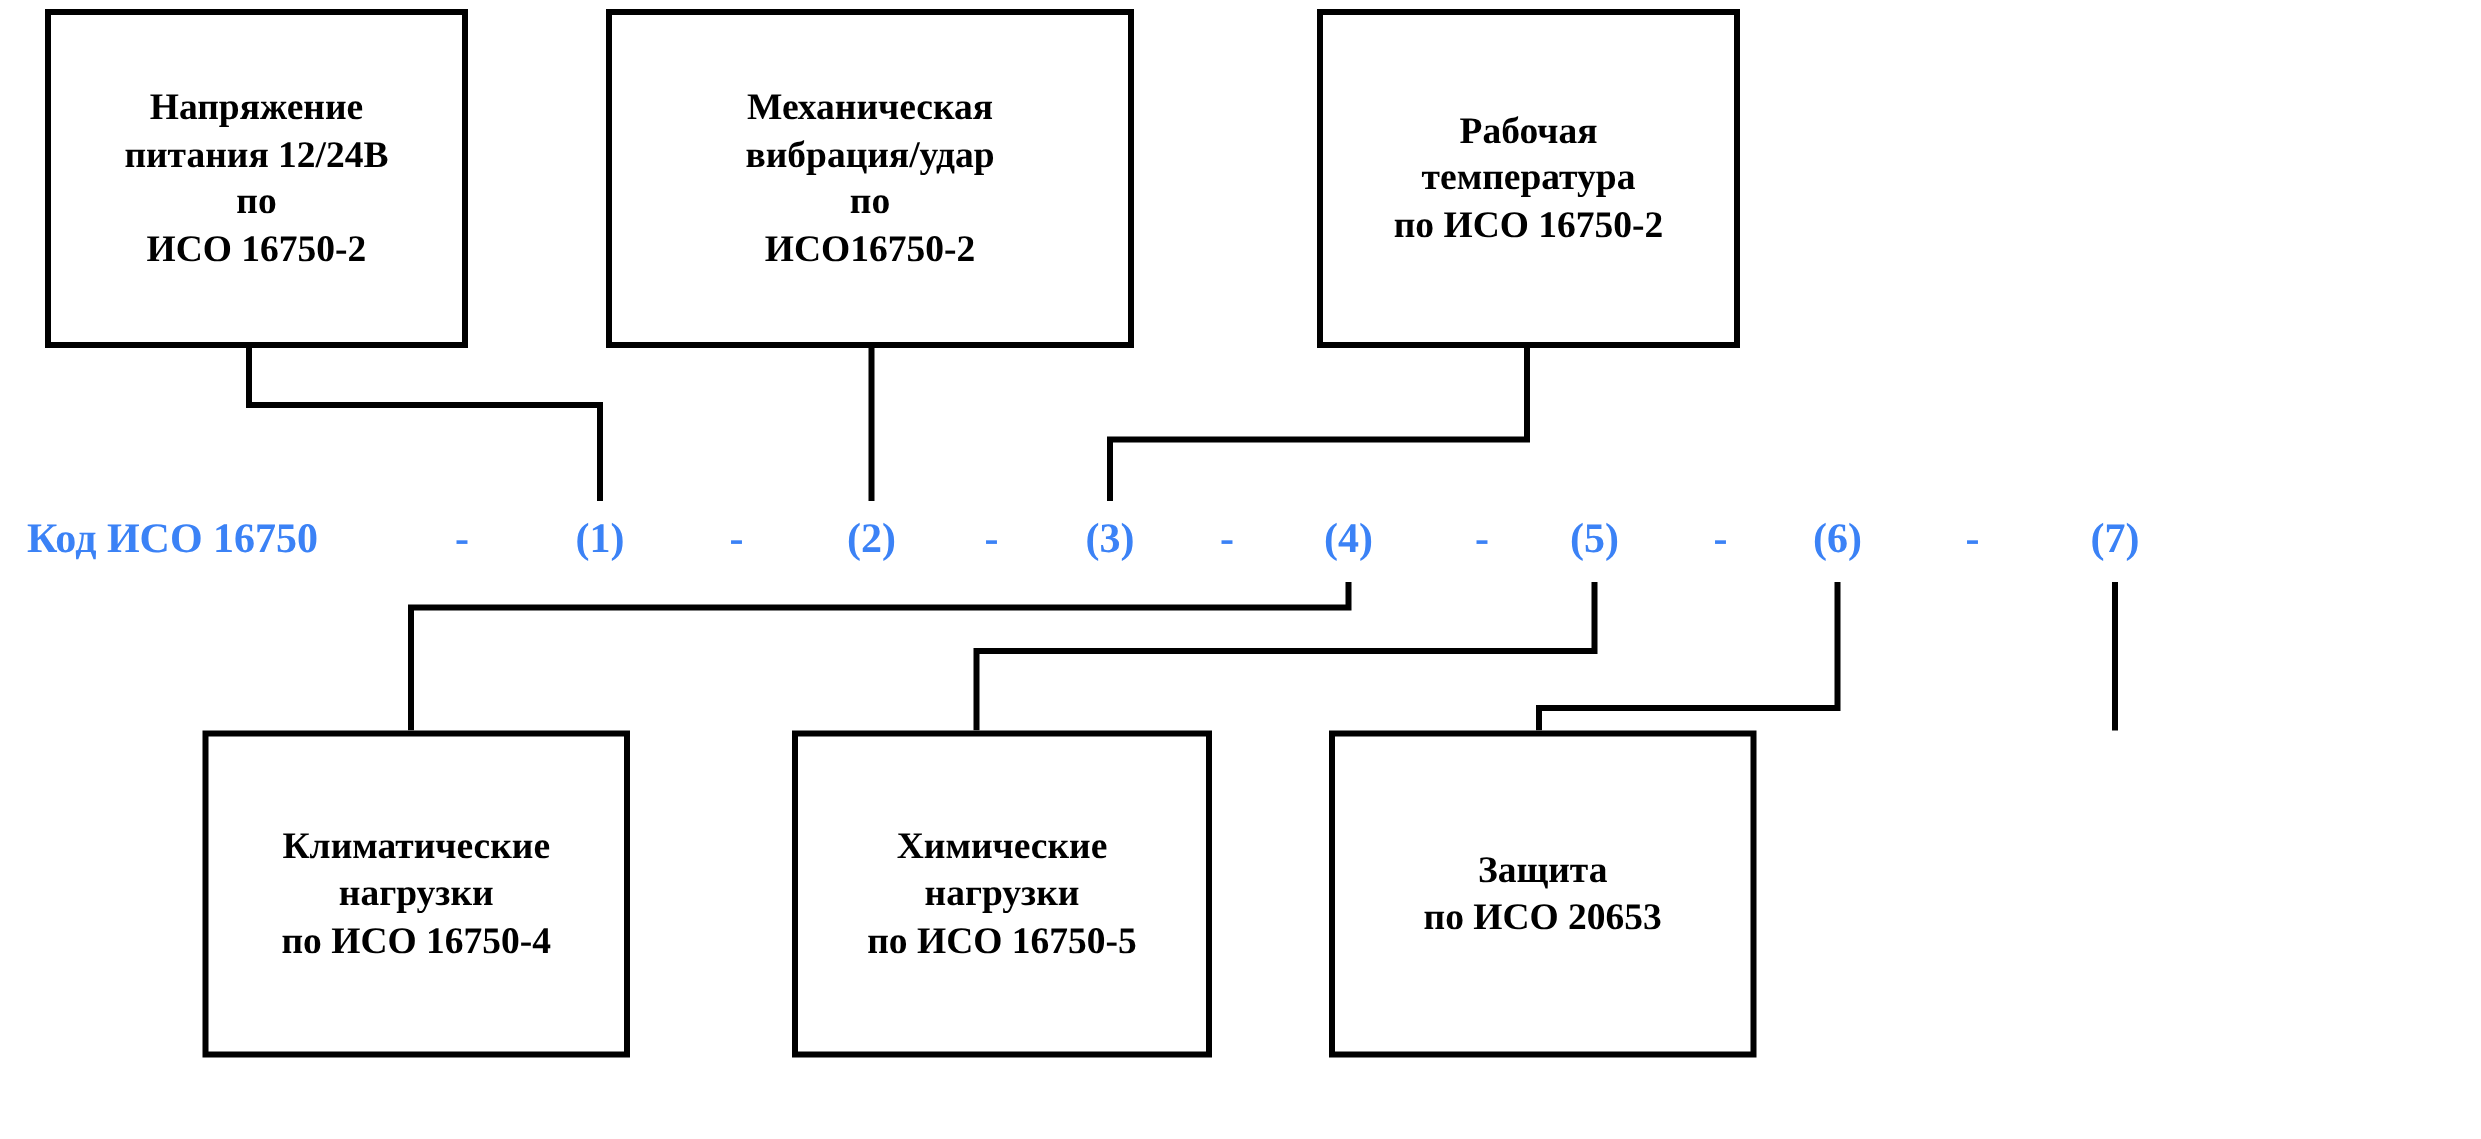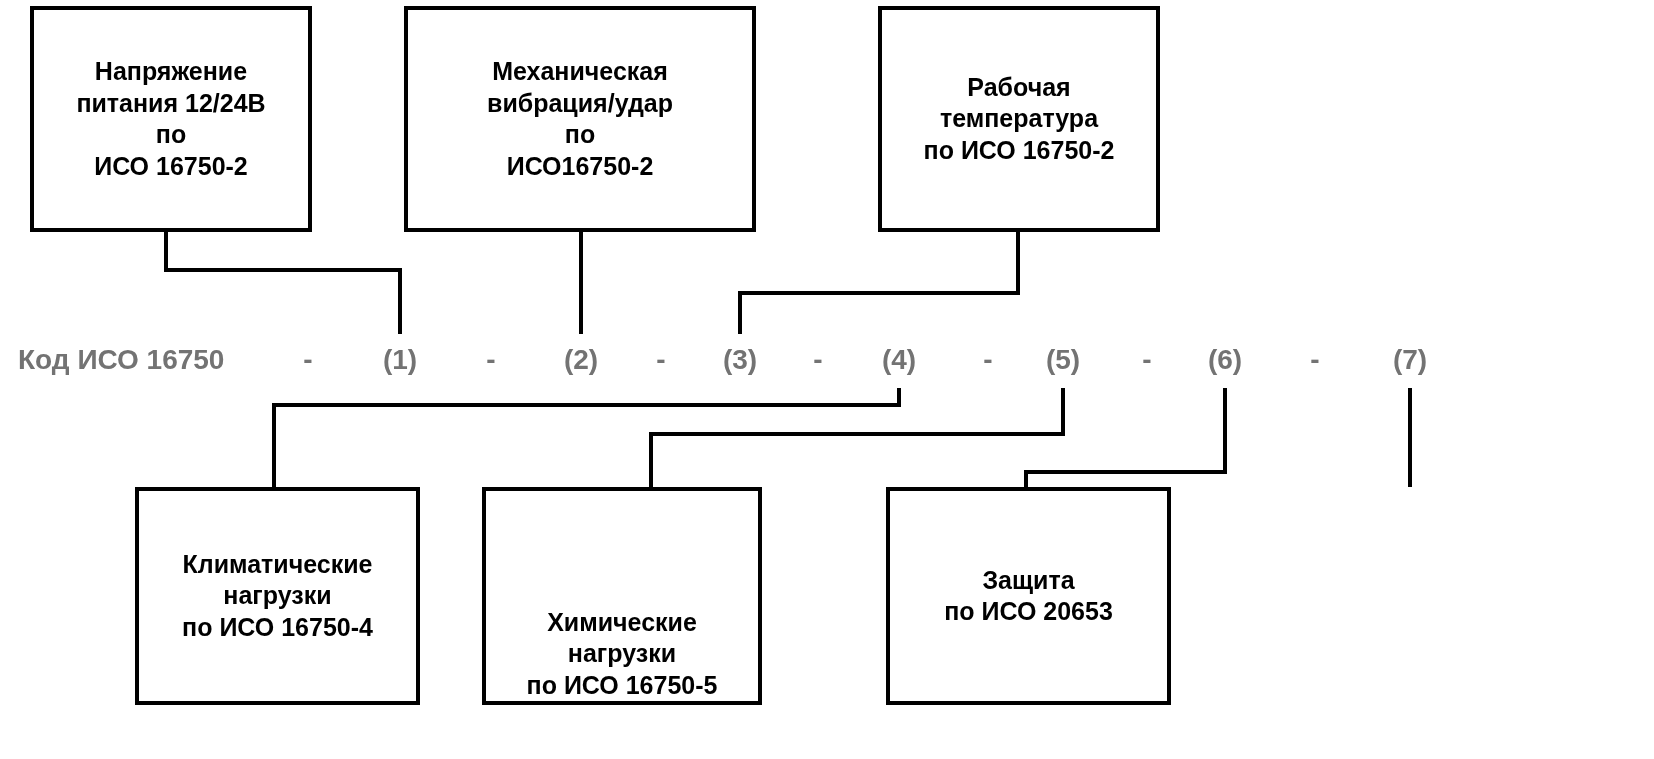--- a/index.html
+++ b/index.html
@@ -6,21 +6,21 @@
   html, body {
     margin: 0;
     padding: 0;
     background: #ffffff;
   }
   #stage {
     position: relative;
     width: 1507px;
     height: 759px;
     background: #ffffff;
-    font-family: Liberation Sans, sans-serif;
+    font-family: Liberation Serif, serif;
     overflow: hidden;
   }
   #wires {
     position: absolute;
     left: 0;
     top: 0;
     width: 1654px;
     height: 759px;
     pointer-events: none;
   }
@@ -42,39 +42,39 @@
     color: #000000;
     white-space: pre-line;
     padding: 0 6px;
   }
   
   #box-supply-voltage { left: 30px;  top: 6px;  width: 282px; height: 226px; }
   #box-mech-vibration { left: 404px; top: 6px;  width: 352px; height: 226px; }
   #box-operating-temp { left: 878px; top: 6px;  width: 282px; height: 226px; }
   
   #box-climatic-loads { left: 135px;  top: 487px; width: 285px; height: 218px; }
-  #box-chemical-loads { left: 482px;  top: 487px; width: 280px; height: 218px; align-items: flex-end; }
+  #box-chemical-loads { left: 528px;  top: 487px; width: 280px; height: 218px; }
   #box-protection     { left: 886px;  top: 487px; width: 285px; height: 218px; }
   #box-rated-voltage  { left: 1270px; top: 487px; width: 290px; height: 265px; }
 
   
   #code-row {
     position: absolute;
     left: 0;
     top: 336px;
     width: 1654px;
     height: 48px;
     z-index: 2;
   }
   .code-token {
     position: absolute;
     top: 0;
     font-size: 28px;
     font-weight: bold;
-    color: #737373;
+    color: #3b82f6;
     line-height: 48px;
     text-align: center;
     transform: translateX(-50%);
     white-space: nowrap;
   }
   .code-label {
     transform: none;
     left: 18px;
     text-align: left;
   }

